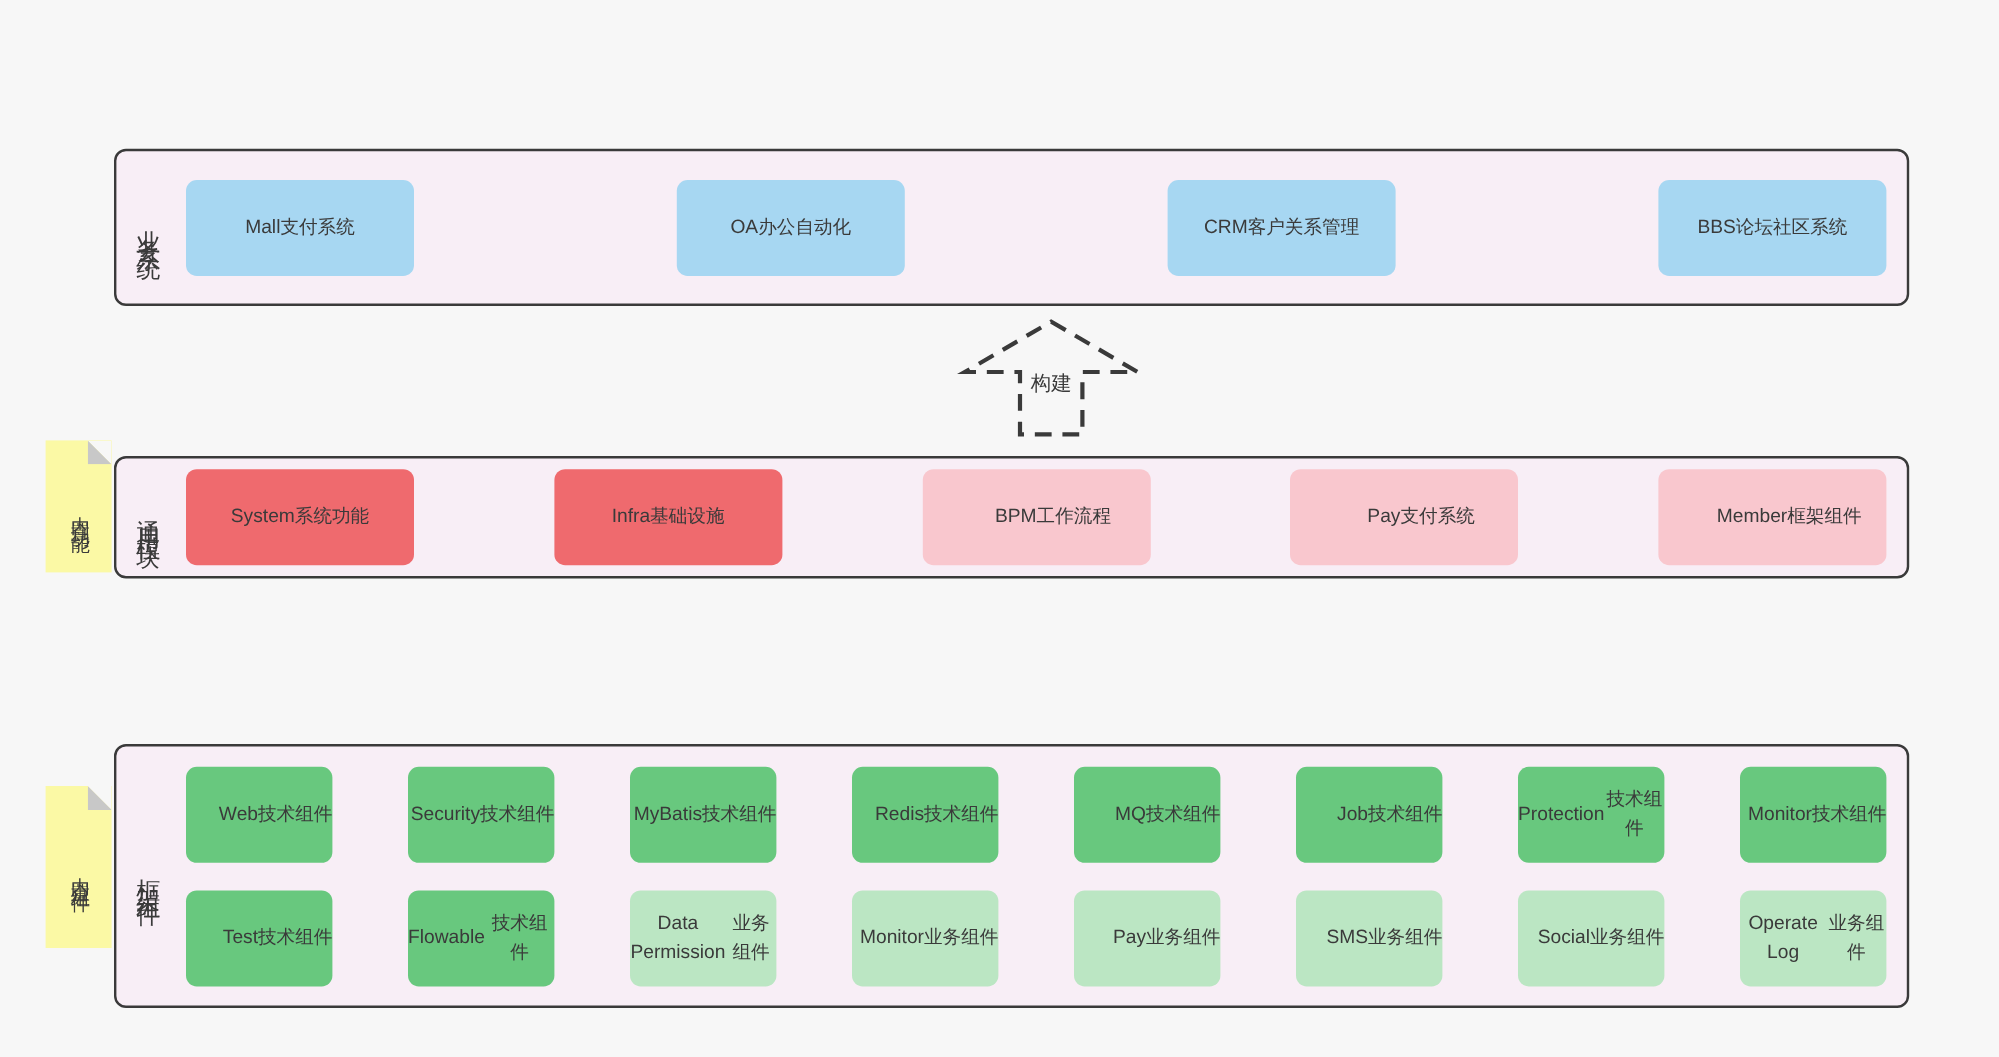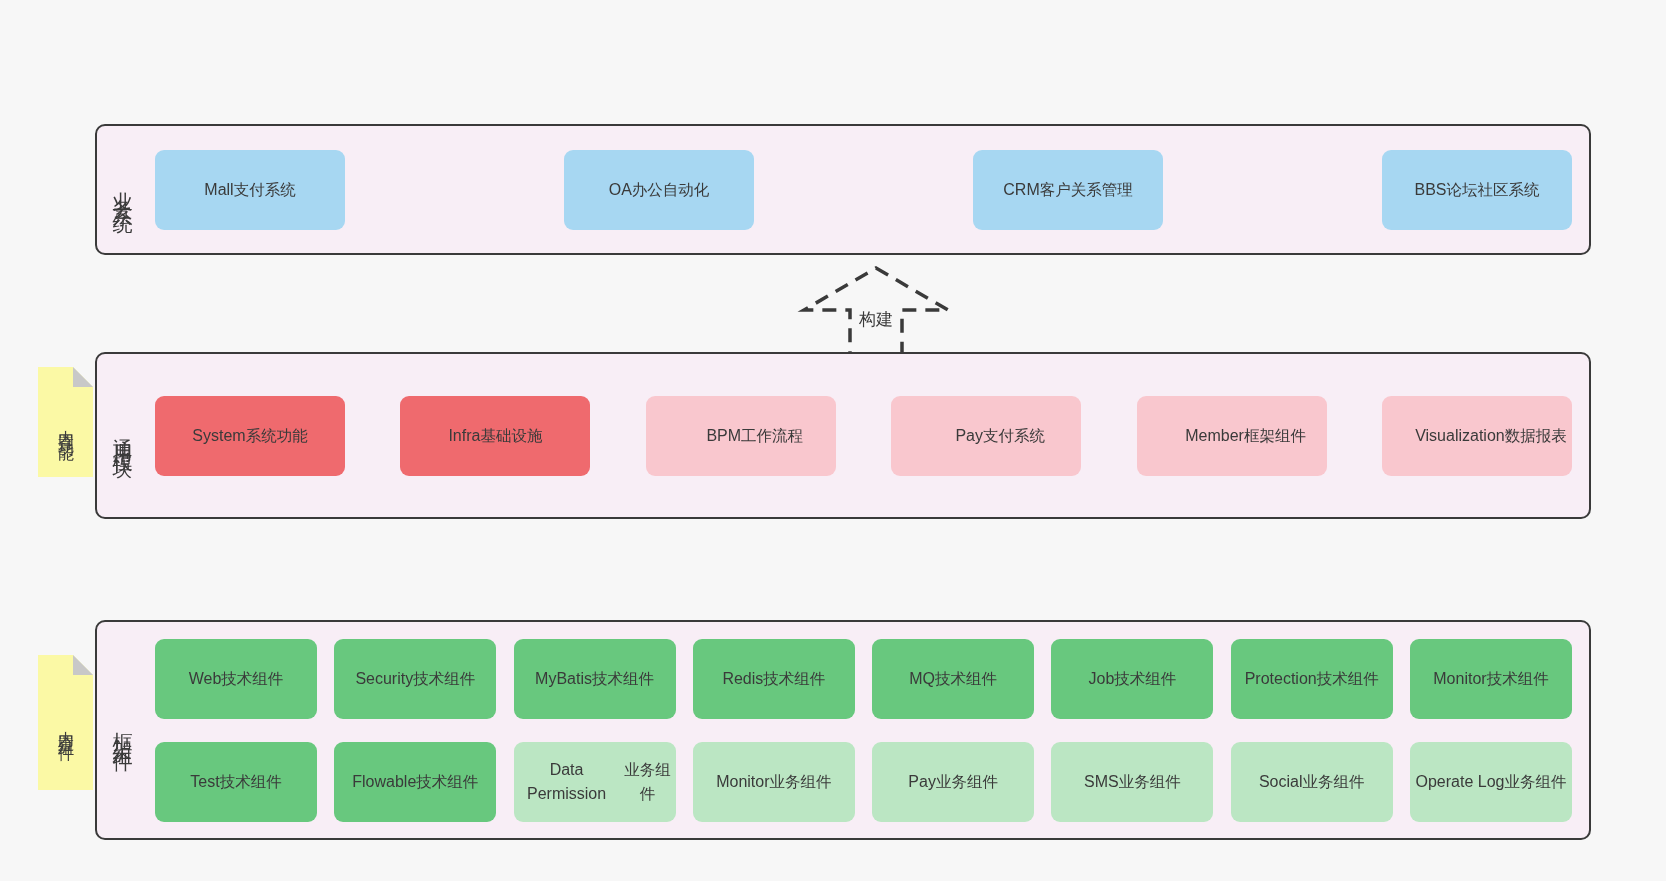--- a/index.html
+++ b/index.html
@@ -12,42 +12,42 @@
   body{font-family:"Liberation Sans","DejaVu Sans",sans-serif; color:var(--text);}
   .stage{position:relative; width:1666px; height:881px; overflow:hidden; background:var(--page-bg);}
 
   .layer{
     position:absolute; left:95px; width:1496px;
     background:var(--container-bg);
     border:2px solid var(--container-border);
     border-radius:10px;
   }
   #layer-business{top:124px; height:131px;}
-  #layer-modules{top:352px; height:167px;}
+  #layer-modules{top:380px; height:102px;}
   #layer-framework{top:620px; height:220px;}
 
   .v-label{
     position:absolute; left:13px; top:50%; transform:translateY(-50%);
     writing-mode:vertical-lr; text-orientation:upright;
     font-size:20px; letter-spacing:7px; color:var(--text); white-space:nowrap;
   }
 
   .rows{
     position:absolute; left:58px; right:17px; top:0; bottom:0;
     display:flex; flex-direction:column; justify-content:center; gap:23px;
   }
   .box-row{display:flex; justify-content:space-between; align-items:center;}
 
   .box{
     height:80px; border-radius:9px;
     display:flex; justify-content:center; align-items:center;
     text-align:center; line-height:1.5; color:var(--text);
   }
   .w-wide .box{width:190px;}
-  .w-narrow .box{width:162px;}
+  .w-narrow .box{width:122px;justify-content:flex-end;}
   .box-en{font-size:16px;}
   .box-zh{font-size:15.5px;}
   .box.blue{background:var(--blue);}
   .box.red{background:var(--red);}
   .box.pink{background:var(--pink);padding-left:28px;}
   .box.green{background:var(--green);}
   .box.lightgreen{background:var(--lightgreen);}
 
   .note{
     position:absolute; left:38px; width:55px; background:var(--note-yellow);
@@ -138,24 +138,20 @@
             <div class="box-zh">工作流程</div>
           </div>
           <div class="box pink">
             <div class="box-en">Pay</div>
             <div class="box-zh">支付系统</div>
           </div>
           <div class="box pink">
             <div class="box-en">Member</div>
             <div class="box-zh">框架组件</div>
           </div>
-          <div class="box pink">
-            <div class="box-en">Visualization</div>
-            <div class="box-zh">数据报表</div>
-          </div>
         </div>
     </div>
   </section>
 
 
   <div class="note" id="note-framework">
     <div class="note-text">内置组件</div>
   </div>
   <section class="layer" id="layer-framework">
     <div class="v-label">框架组件</div>

